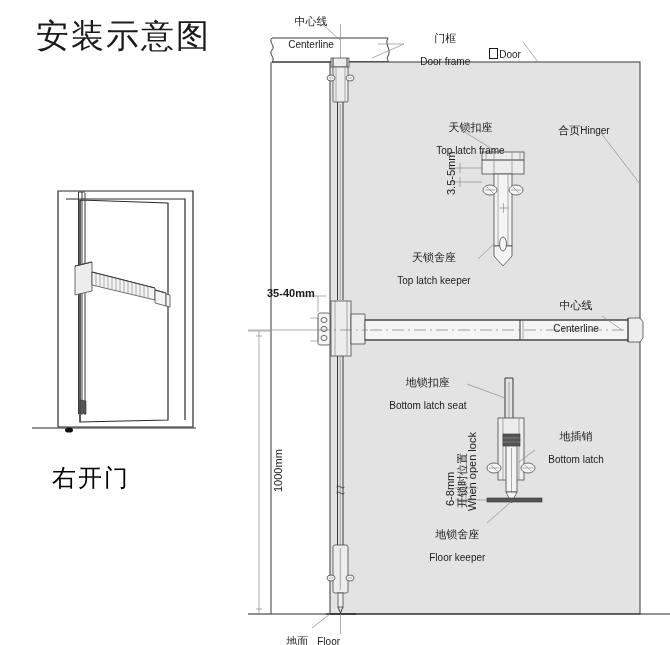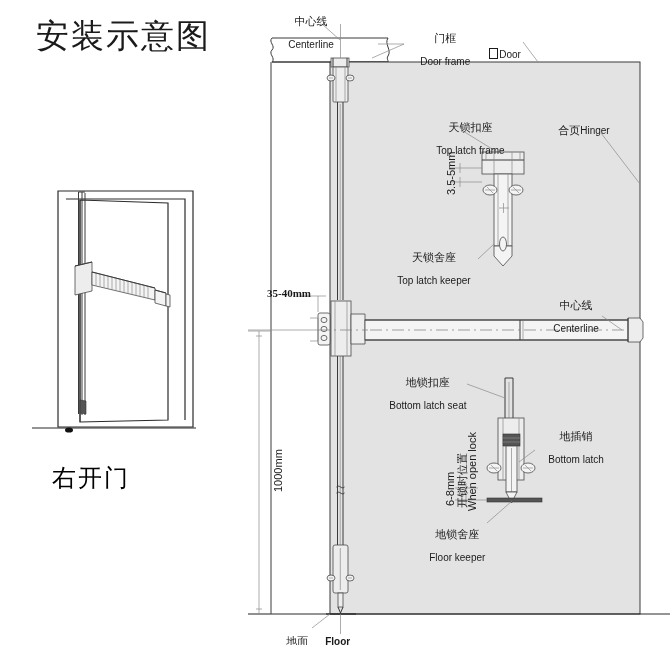--- a/index.html
+++ b/index.html
@@ -325,24 +325,24 @@
     <span class="cn">地锁扣座</span><br>
     <span class="en">Bottom latch seat</span>
   </div>
 
   <div class="lbl" style="left:417px;top:517px;">
     <span class="cn">地锁舍座</span><br>
     <span class="en">Floor keeper</span>
   </div>
 
   <div class="lbl" style="left:274px;top:624px;">
-    <span class="cn">地面</span><span class="en" style="margin-left:17px;font-weight:bold;">Floor</span>
-  </div>
-
-  <div class="lbl" style="left:267px;top:288px;font-weight:bold;font-family:Liberation Serif, serif;">35-40mm</div>
+    <span class="cn">地面</span><span class="en" style="margin-left:9px;">Floor</span>
+  </div>
+
+  <div class="lbl" style="left:267px;top:288px;font-weight:bold;">35-40mm</div>
 
   <div class="vlbl" style="left:445px;top:195px;">3.5-5mm</div>
 
   <div class="vlbl" style="left:272px;top:492px;">1000mm</div>
 
   <div class="vlbl" style="left:444px;top:506px;">6-8mm</div>
 
   <div class="vlbl" style="left:455px;top:508px;">开锁时位置</div>
 
   <div class="vlbl" style="left:466px;top:511px;">When open lock</div>

